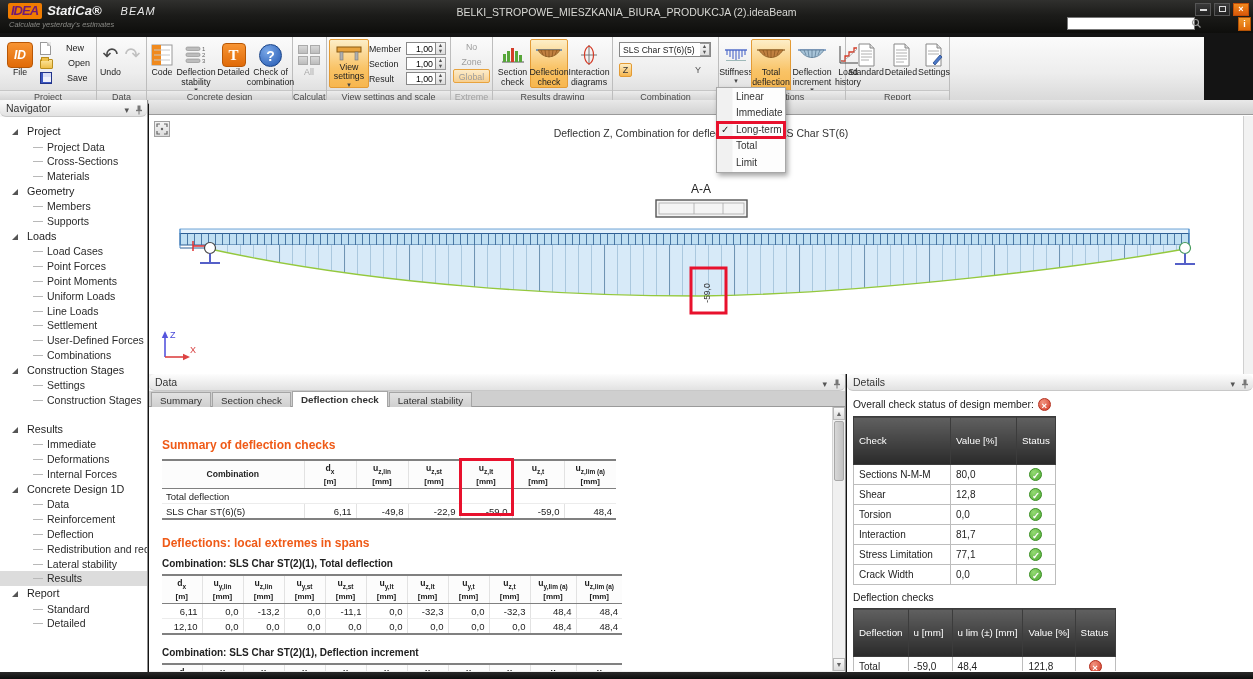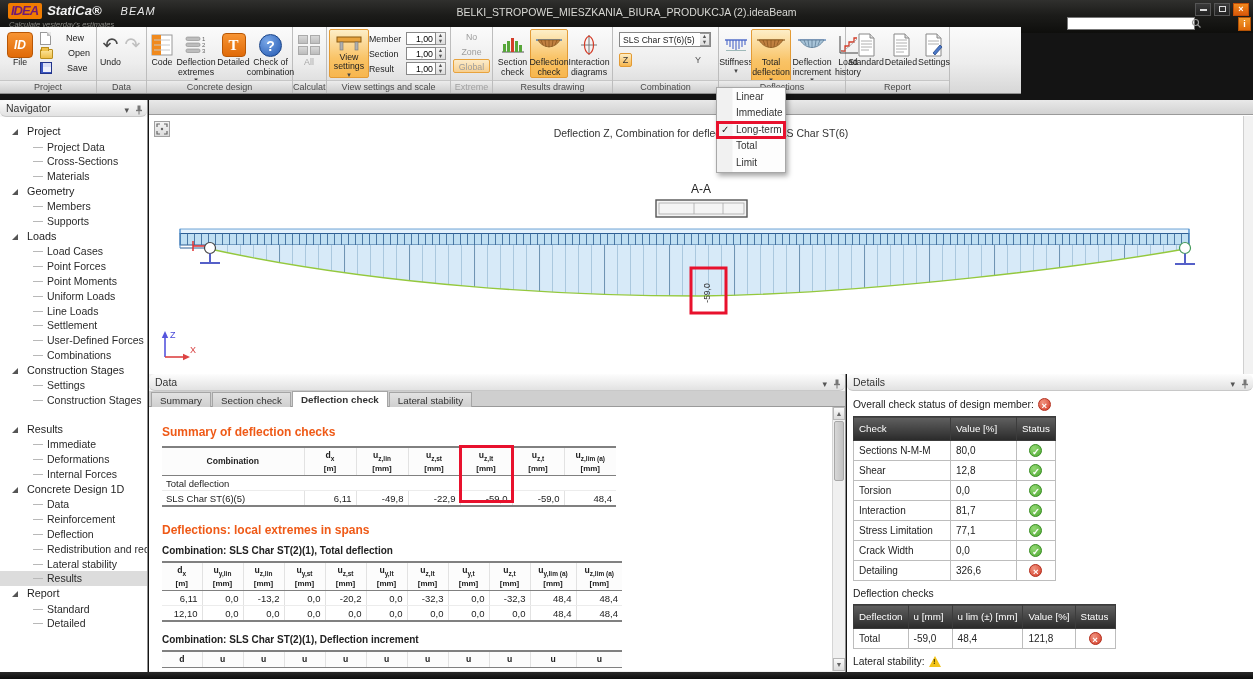--- a/index.html
+++ b/index.html
@@ -23,21 +23,21 @@
   .wbtn .minbar { display:inline-block; width:7px; height:2px; background:#ddd; margin-bottom:1px; }
   .wbtn .maxbox { display:inline-block; width:7px; height:6px; border:1.5px solid #ddd; margin-top:2px; }
   .search-wrap { position:absolute; right:58px; top:17px; width:128px; height:13px; background:#fff;
     border:1px solid #777; display:flex; align-items:center; }
   .search-wrap input { flex:1; border:none; outline:none; font-size:9px; padding:0 3px; height:11px; }
   .search-glass { width:11px; height:11px; flex:0 0 11px; }
   .info-btn { position:absolute; right:2px; top:17px; width:13px; height:14px; background:linear-gradient(#f09a2e,#e06a08);
     border:1px solid #b45306; color:#fff; font-weight:bold; font-size:9px; text-align:center; line-height:13px; }
 
   
-  #ribbon { position:absolute; left:0; top:27px; width:1021px; height:67px;
+  #ribbon { position:absolute; left:0; top:37px; width:1204px; height:67px;
     background:linear-gradient(180deg,#fbfbfb 0%,#ededed 55%,#d7d7d7 100%); border-bottom:1px solid #8f8f8f; }
   .rgroup { position:absolute; top:0; height:66px; border-right:1px solid #bdbdbd; }
   .rg-content { position:absolute; left:0; right:0; top:1px; height:51px; display:flex; align-items:flex-start; padding:1px 2px; }
   .rg-label { position:absolute; left:0; right:0; bottom:0; height:13px; text-align:center; font-size:9px; color:#4a4a4a;
     background:linear-gradient(#ececec,#cdcdcd); border-top:1px solid #c6c6c6; line-height:13px; overflow:hidden; white-space:nowrap; }
   .rg-label.dis { color:#a0a0a0;margin-top:28px; }
   .rbtn { display:flex; flex-direction:column; align-items:center; justify-content:flex-start; text-align:center;
     font-size:8.8px; color:#222; line-height:1.1; padding:2px 1px 0 1px; border:1px solid transparent; border-radius:2px; }
   .rbtn .ic { height:26px; display:flex; align-items:center; justify-content:center; }
   .rbtn.active { background:linear-gradient(#fdeec7,#f9c366 60%,#f7b64e); border-color:#e39b35; }
@@ -142,21 +142,21 @@
   .data-scroll { position:absolute; right:0; top:33px; bottom:1px; width:13px; background:#f0f0f0; border-left:1px solid #d5d5d5; }
   .scr-arrow { position:absolute; left:0; width:12px; height:13px; background:linear-gradient(#fafafa,#dcdcdc); border:1px solid #b8b8b8;
     color:#666; font-size:7px; text-align:center; line-height:12px; }
   .scr-thumb { position:absolute; left:1px; width:10px; background:linear-gradient(90deg,#d7d7d7,#c2c2c2); border:1px solid #a8a8a8; border-radius:2px; }
 
   
   #details-content { position:absolute; left:0; top:17px; right:0; bottom:1px; background:#fff; padding:7px 0 0 6px; overflow:hidden; }
   .det-line { font-size:10.3px; color:#222; margin-bottom:5px; display:flex; align-items:center; gap:4px; }
   .dark-table { border-collapse:collapse; font-size:10px; color:#222; table-layout:fixed; margin-bottom:7px; }
   .dark-table th { background:linear-gradient(#606060,#2a2a2a); color:#fff; font-weight:normal; text-align:left;
-    padding:6px 5px; border:1px solid #3c3c3c; font-size:9.8px; white-space:nowrap; overflow:hidden; }
+    padding:18px 5px; border:1px solid #3c3c3c; font-size:9.8px; white-space:nowrap; overflow:hidden; }
   .dark-table td { border:1px solid #bdbdbd; padding:3px 5px; background:#fff; white-space:nowrap; overflow:hidden; }
   .dark-table .st-cell { text-align:center; }
   .st-ic { display:inline-block; width:13px; height:13px; border-radius:50%; color:#fff; font-size:9.5px; line-height:13px;
     text-align:center; font-weight:bold; }
   .st-ic.pass { background:radial-gradient(circle at 35% 30%,#94da74,#4ea832); border:1px solid #3c8f26; }
   .st-ic.fail { background:radial-gradient(circle at 35% 30%,#f0937f,#d43c28); border:1px solid #b32f1e; }
   .warn-ic { position:relative; display:inline-block; width:0; height:0; border-left:6px solid transparent; border-right:6px solid transparent;
     border-bottom:11px solid #f2c318; }
   .warn-ic::after { content:"!"; position:absolute; left:-1.5px; top:1px; font-size:8px; font-weight:bold; color:#4a3a00; }
 
@@ -251,21 +251,21 @@
         <span class="ic">
           <svg width="22" height="20" viewBox="0 0 22 20">
             <rect x="1" y="2" width="14" height="3.5" rx="1.5" fill="#bdbdbd" stroke="#8a8a8a" stroke-width="0.6"></rect>
             <rect x="1" y="8" width="14" height="3.5" rx="1.5" fill="#bdbdbd" stroke="#8a8a8a" stroke-width="0.6"></rect>
             <rect x="1" y="14" width="14" height="3.5" rx="1.5" fill="#bdbdbd" stroke="#8a8a8a" stroke-width="0.6"></rect>
             <text x="17" y="6" font-size="6" fill="#666">1</text>
               <text x="17" y="12" font-size="6" fill="#666">2</text>
               <text x="17" y="18" font-size="6" fill="#666">3</text>
           </svg>
         </span>
-        <span>Deflection extremes</span>
+        <span>Deflection stability</span>
           <span class="caret">▾</span>
       </div>
       <div class="rbtn" style="width:33px">
         <span class="ic">
             <span class="ic-T">T</span>
           </span>
         <span>Detailed</span>
       </div>
       <div class="rbtn" style="width:41px">
         <span class="ic">
@@ -653,21 +653,21 @@
       </svg>
     </span>
   </div>
   <div class="dp-tabs">
     <div class="dtab">Summary</div>
     <div class="dtab">Section check</div>
     <div class="dtab active">Deflection check</div>
     <div class="dtab">Lateral stability</div>
   </div>
   <div id="data-content">
-    <div class="orange-h" style="margin-top:18px">Summary of deflection checks</div>
+    <div class="orange-h" style="margin-top:31px">Summary of deflection checks</div>
     <div class="tbl-wrap" style="margin-top:7px">
       <div>
           <table class="dtable">
             <colgroup>
               <col style="width: 142px;">
               <col style="width: 52px;">
               <col style="width: 52px;">
               <col style="width: 52px;">
               <col style="width: 52px;">
               <col style="width: 52px;">
@@ -733,21 +733,21 @@
               <th><span>u</span><sub>y,lim (a)</sub><br><span class="unit">[mm]</span></th>
               <th><span>u</span><sub>z,lim (a)</sub><br><span class="unit">[mm]</span></th>
             </tr>
           </thead>
           <tbody>
             <tr>
               <td class="num">6,11</td>
               <td class="num">0,0</td>
               <td class="num">-13,2</td>
               <td class="num">0,0</td>
-              <td class="num">-20,2</td>
+              <td class="num">-11,1</td>
               <td class="num">0,0</td>
               <td class="num">-32,3</td>
               <td class="num">0,0</td>
               <td class="num">-32,3</td>
               <td class="num">48,4</td>
               <td class="num">48,4</td>
             </tr>
             <tr>
               <td class="num">12,10</td>
               <td class="num">0,0</td>
@@ -861,25 +861,20 @@
             <tr>
               <td>Stress Limitation</td>
               <td>77,1</td>
               <td class="st-cell"><span class="st-ic pass">✓</span></td>
             </tr>
             <tr>
               <td>Crack Width</td>
               <td>0,0</td>
               <td class="st-cell"><span class="st-ic pass">✓</span></td>
             </tr>
-            <tr>
-              <td>Detailing</td>
-              <td>326,6</td>
-              <td class="st-cell"><span class="st-ic fail">×</span></td>
-            </tr>
           </tbody>
         </table>
       </div>
     <div class="det-line">Deflection checks</div>
     <div>
         <table class="dark-table">
           <colgroup>
             <col style="width: 50px;">
             <col style="width: 44px;">
             <col style="width: 58px;">

